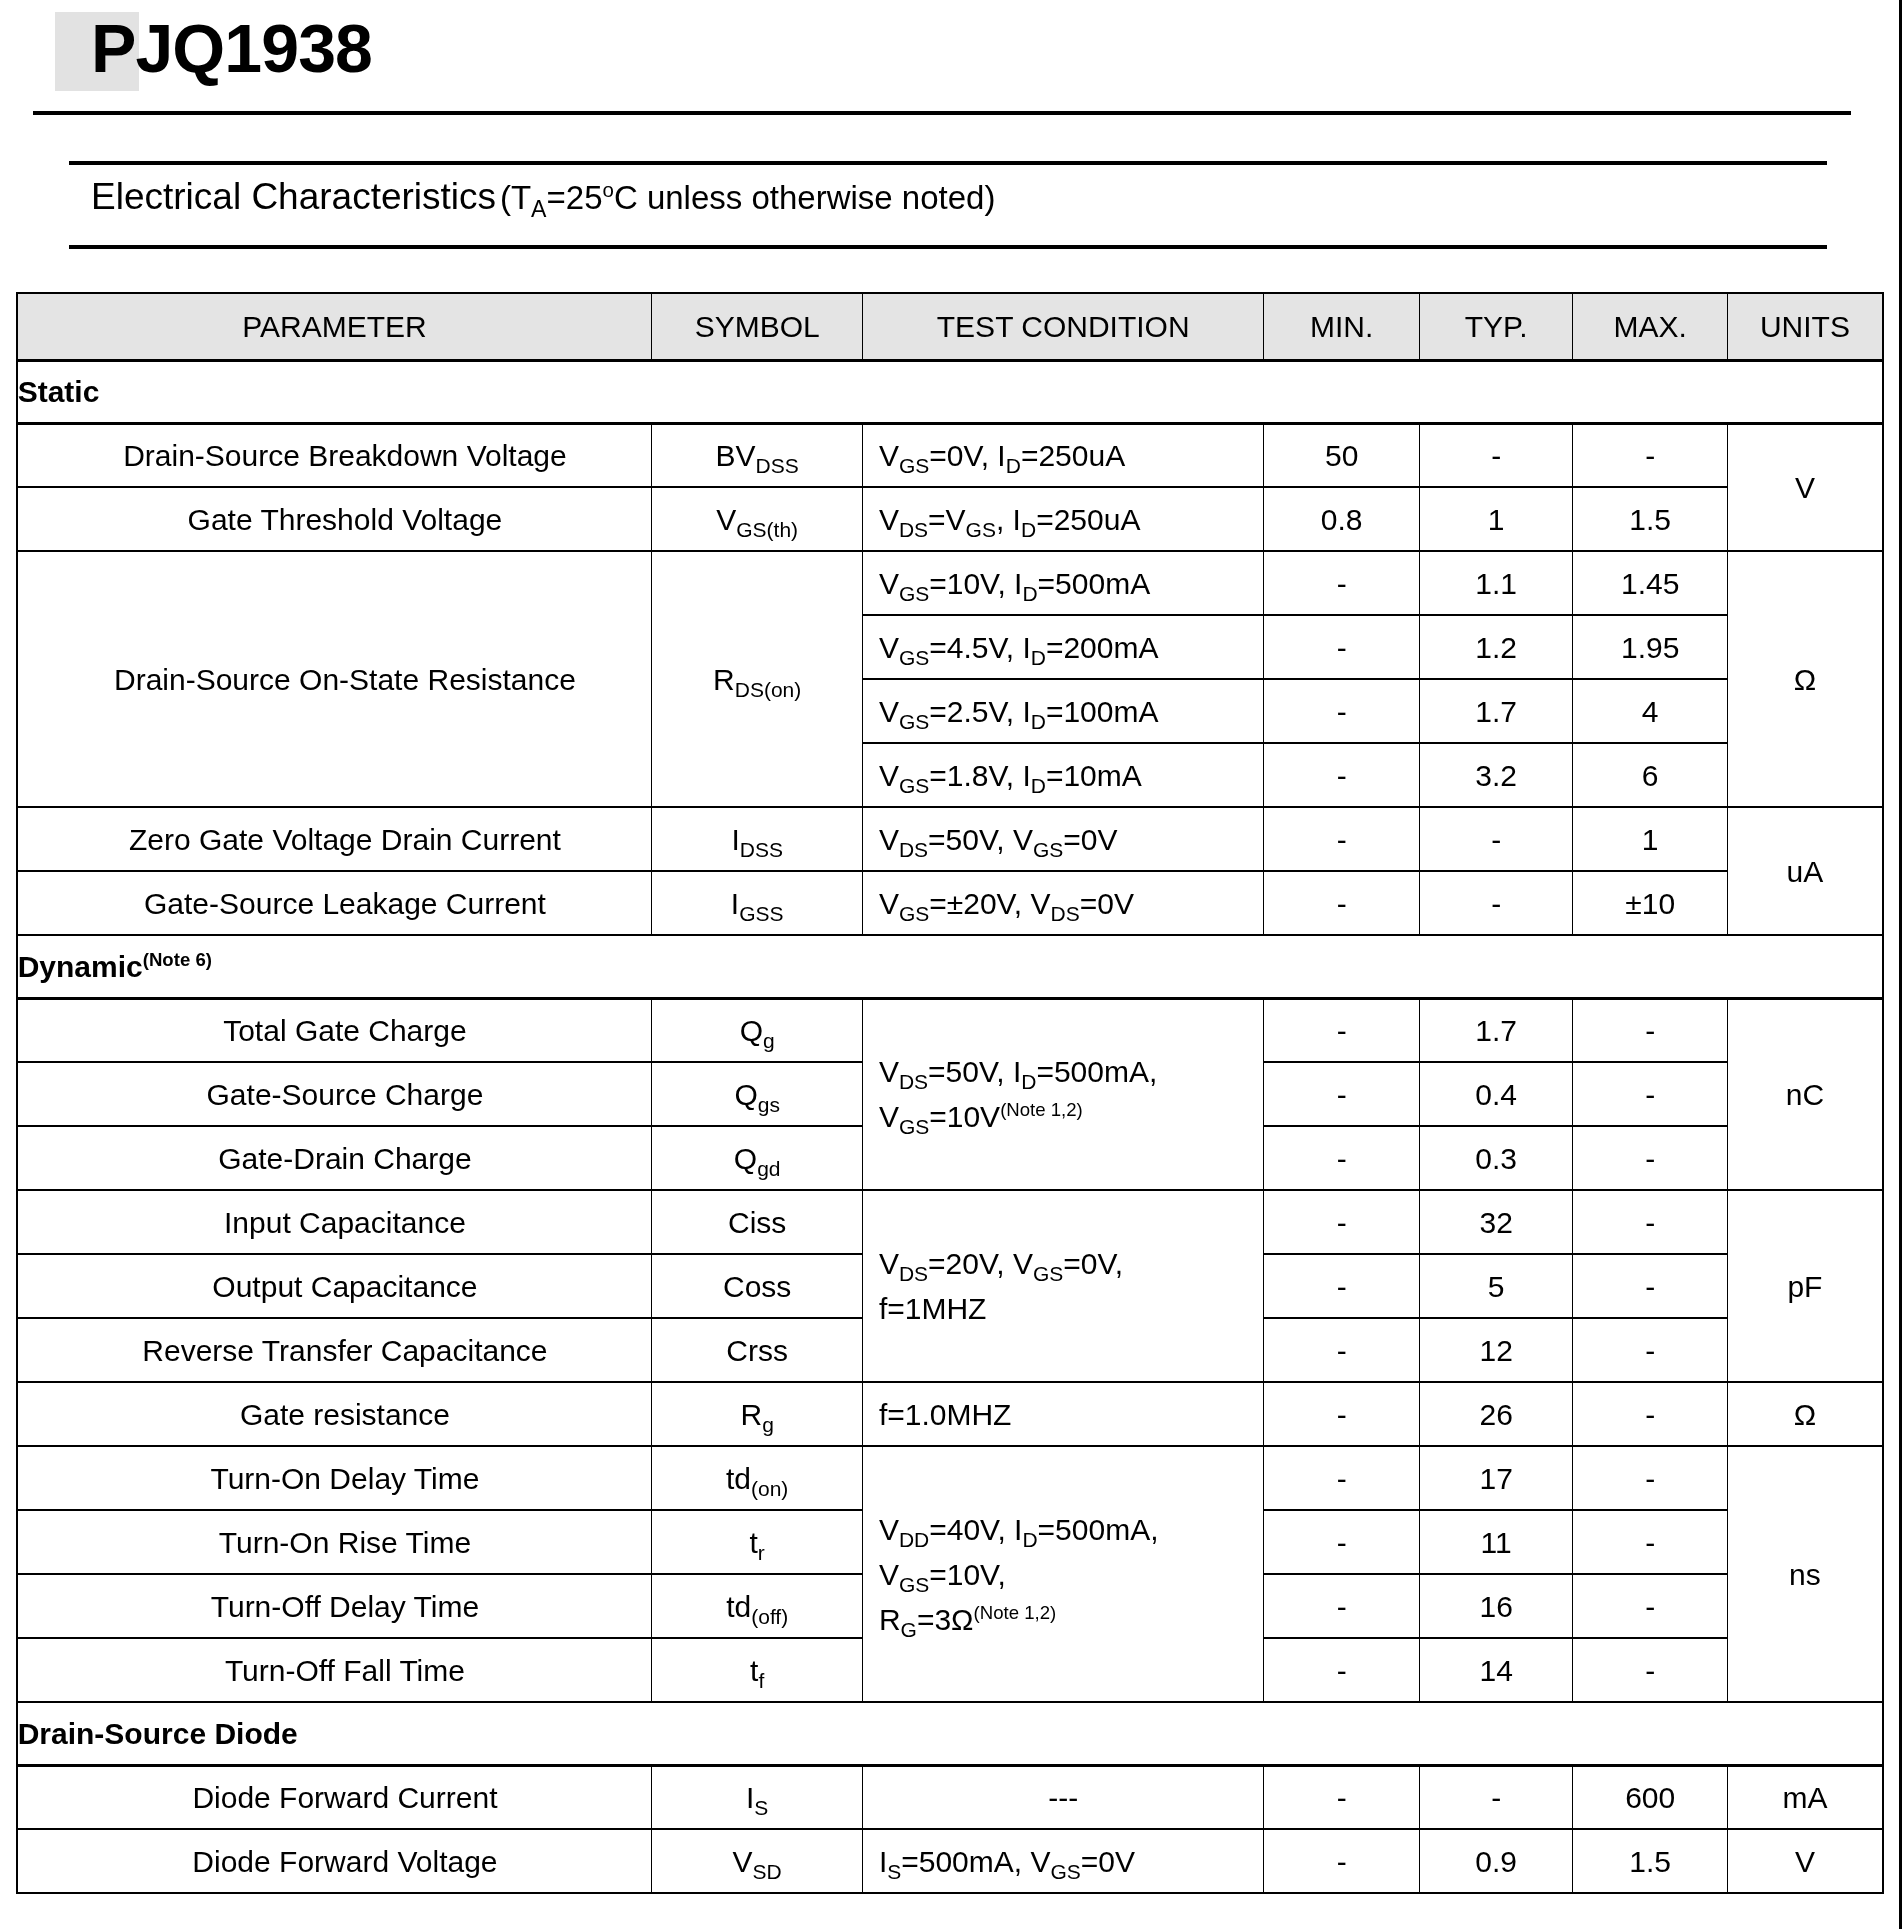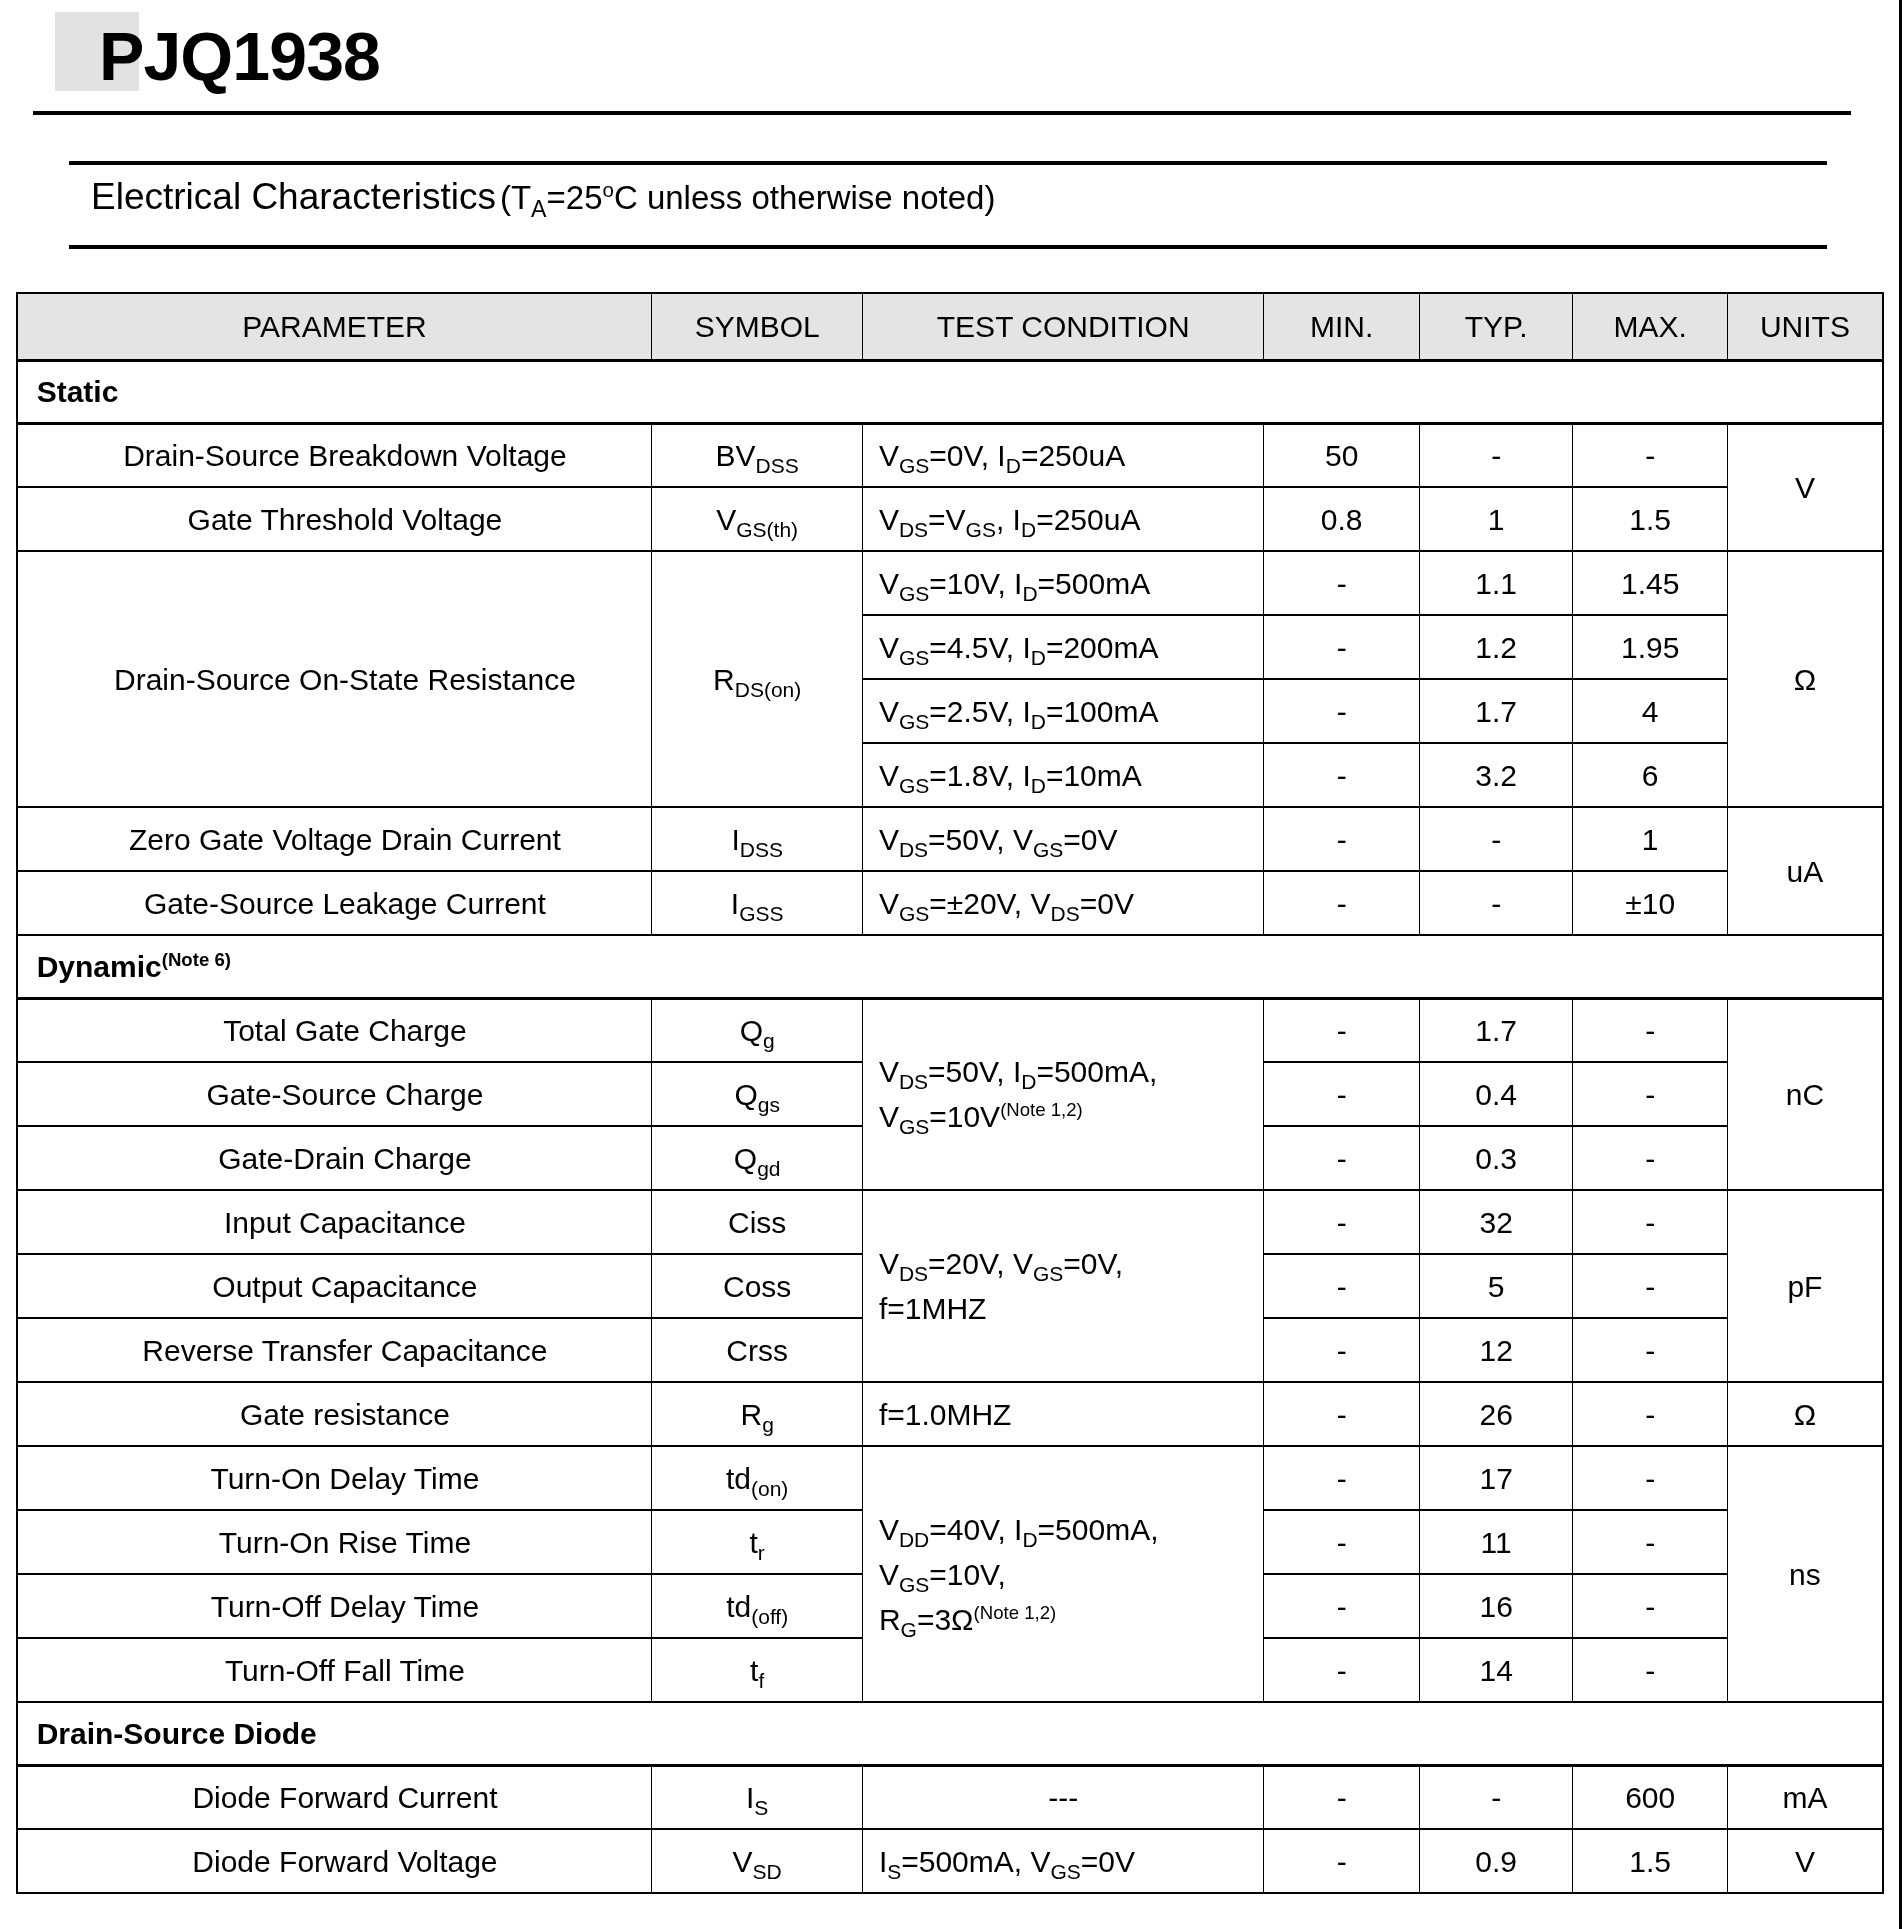--- a/index.html
+++ b/index.html
@@ -24,21 +24,21 @@
   
   .title-highlight{
     position:absolute;
     left:55px; top:12.2px;
     width:84px; height:79px;
     background:var(--highlight-bg);
   }
   .product-title{
     position:absolute;
     left:91px; top:14px;
-    margin:8px;
+    margin:0;
     font-size:68px;
     font-weight:bold;
     line-height:1.0;
     letter-spacing:-0.9px;
   }
   .rule{
     position:absolute;
     background:var(--border-color);
     height:3.5px;
   }
@@ -89,21 +89,20 @@
   .ec-table tbody tr{ height:64px; }
   .ec-table tbody tr.section-row{ height:63px; }
   .ec-table th{
     background:var(--header-bg);
     font-weight:normal;
     border-bottom-width:3.5px;
   }
   .ec-table td.section-cell{
     text-align:left;
     font-weight:bold;
-    padding-left:19px;
     border-bottom-width:3.5px;
     margin-left:38px;
   }
   .ec-table td.col-param{
     text-align:center;
     padding-left:21px;
   }
   .ec-table td.col-test{
     text-align:left;
     padding-left:15.7px;

